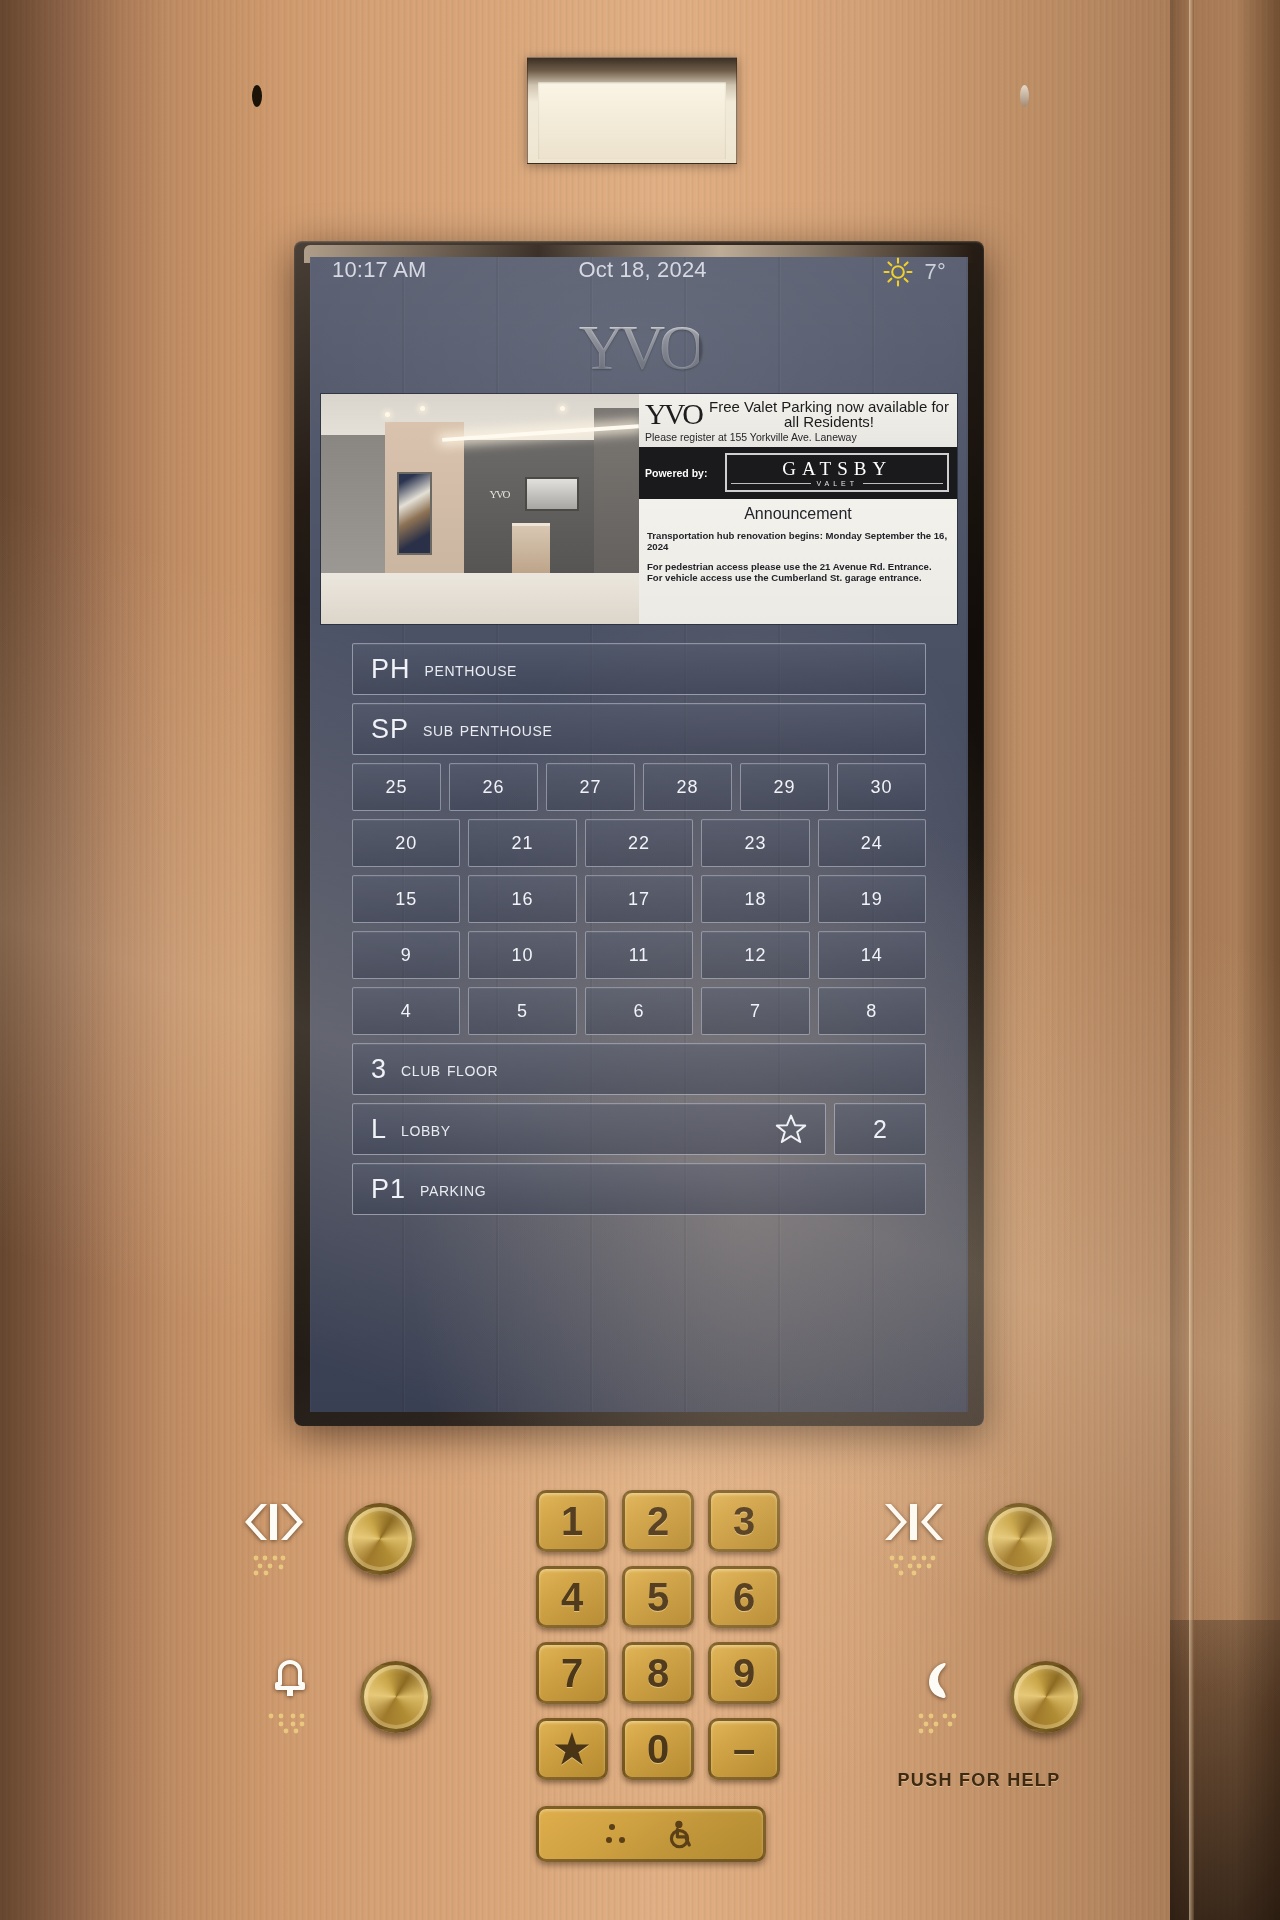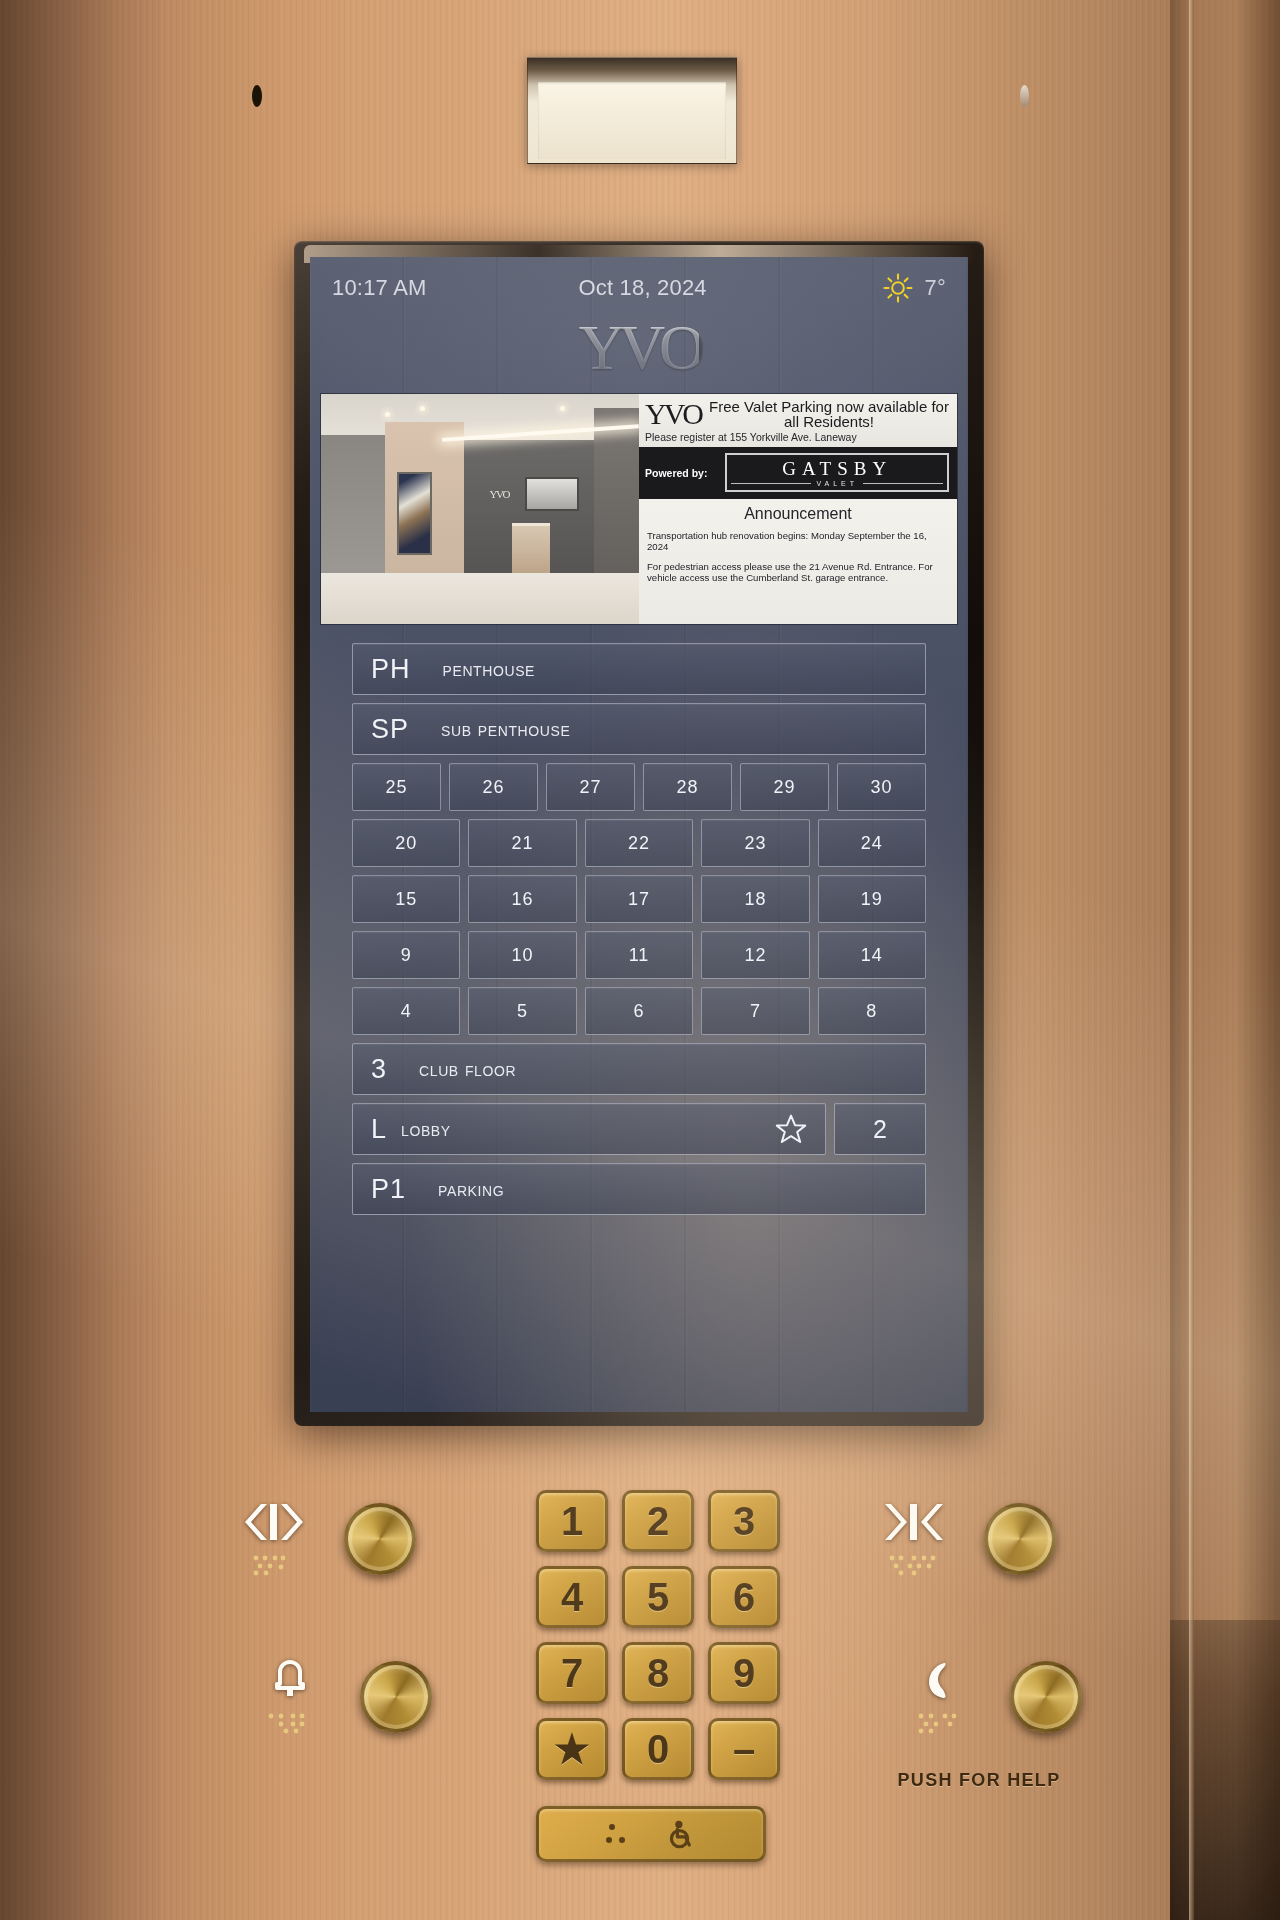--- a/index.html
+++ b/index.html
@@ -123,21 +123,21 @@
   .screen::after {
     content: "";
     position: absolute; inset: 0;
     background: radial-gradient(ellipse 520px 300px at 50% 8%, rgba(255,255,255,0.07), rgba(0,0,0,0) 70%);
     pointer-events: none; z-index: 1;
   }
 
   
   .statusbar {
     position: relative; z-index: 2;
-    display: flex; align-items: center;
+    display: flex; align-items: flex-start;
     height: 62px; padding: 0 22px;
     color: #d6d9e2;
     font-size: 22px;
     letter-spacing: 0.2px;
   }
   .sb-time { flex: 0 0 auto; }
   .sb-date { flex: 1 1 auto; text-align: center; padding-right: 24px; }
   .sb-weather { flex: 0 0 auto; display: flex; align-items: center; gap: 12px; }
   .sun-icon { width: 30px; height: 30px; display: block; }
   .sb-temp { font-size: 22px; color: #cdd1dc; }
@@ -270,40 +270,40 @@
     content: ""; height: 1px; flex: 1 1 auto; background: #bdbdbd;
   }
 
   .ad-announce {
     flex: 1 1 auto;
     background: linear-gradient(180deg, #f3f1ec, #eceae4);
     padding: 4px 8px 6px 8px;
     color: #23232a;
   }
   .ann-title { text-align: center; font-size: 16px; line-height: 22px; margin-bottom: 5px; }
-  .ann-body { font-size: 9.6px; line-height: 11px; }
+  .ann-body { font-size: 9.6px; line-height: 11px; font-weight: bold; }
   .ann-body p { margin-bottom: 9px; }
 
   
   .floors {
     position: relative; z-index: 2;
     margin: 18px 42px 0 42px;
     display: flex; flex-direction: column; gap: 8px;
   }
   .fbtn {
     background: linear-gradient(180deg, rgba(86,92,110,0.55), rgba(58,64,82,0.55));
     border: 1px solid rgba(206,210,222,0.55);
     border-radius: 2px;
     color: #eef0f5;
     display: flex; align-items: center;
     box-shadow: inset 0 1px 0 rgba(255,255,255,0.07);
     cursor: pointer;
   }
   .fbtn.wide {
-    height: 52px; padding: 0 18px; gap: 32px;
+    height: 52px; padding: 0 18px; gap: 14px;
   }
   .fnum {
     font-size: 27px; font-weight: 300; line-height: 27px; letter-spacing: 1px;
     color: #f0f2f7;
   }
   .fname {
     font-size: 20px; letter-spacing: 0.6px; font-variant: small-caps;
     text-transform: lowercase; color: #e9ebf1;
   }
   .fname::first-letter { font-size: 20px; }

